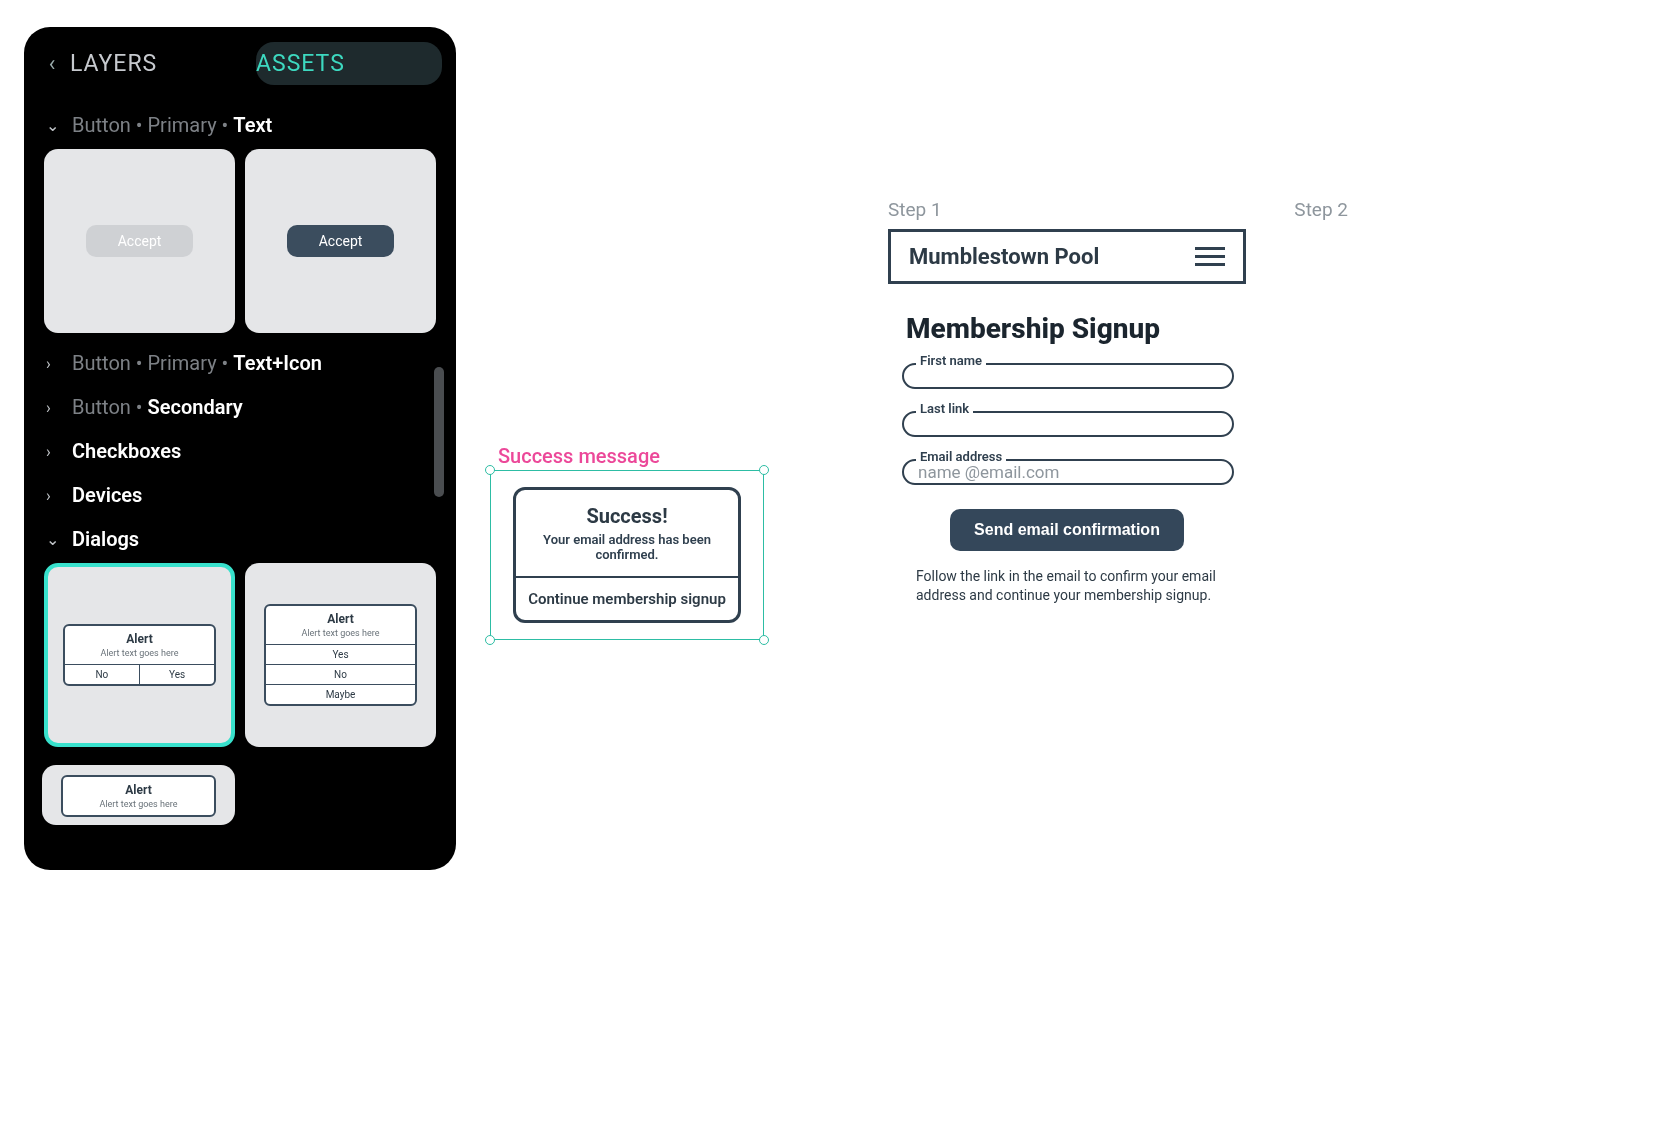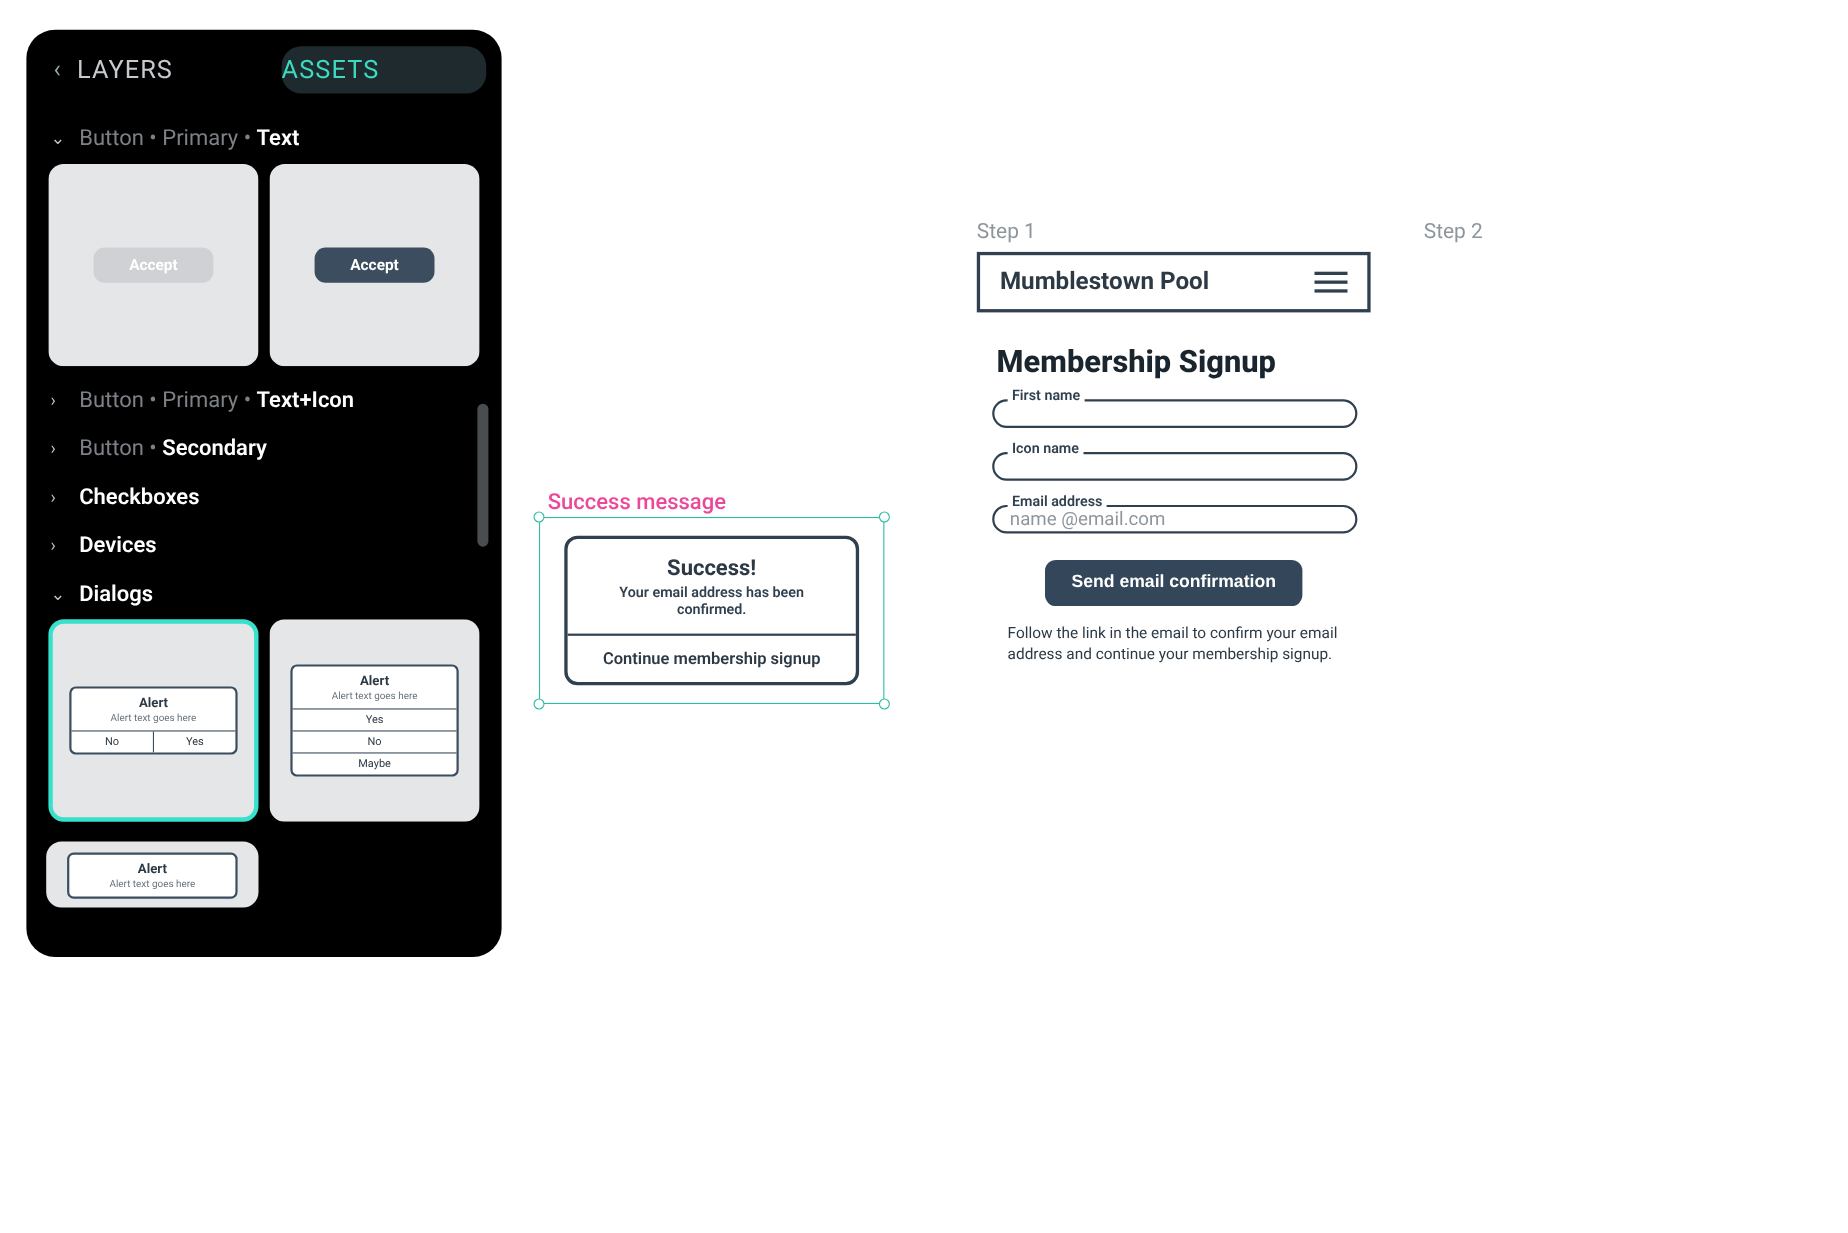--- a/index.html
+++ b/index.html
@@ -95,21 +95,21 @@
     justify-content:center;
     position:relative;
     border:4px solid transparent;
   }
   .thumb.selected { border-color:#38e1cc; }
 
   .btn-mini {
     padding:8px 32px;
     border-radius:10px;
     font-size:14px;
-    font-weight:700;
+    font-weight:400;
   }
   .btn-mini.disabled { background:#cfd1d4; color:#fff; }
   .btn-mini.dark { background:#3b4d5e; color:#fff; }
 
   
   .thumb.dialog-thumb { height:184px; flex-direction:column; }
   .dlg-wrap{
     background:#fff;
     border:2px solid #3b4d5e;
     border-radius:6px;
@@ -159,21 +159,21 @@
     border:1.5px solid #2dbda4;
     background:#fff;
     border-radius:50%;
   }
   .h-tl{ left:-6px; top:-6px;} .h-tr{ right:-6px; top:-6px;}
   .h-bl{ left:-6px; bottom:-6px;} .h-br{ right:-6px; bottom:-6px;}
 
   .dlg-live{
     border:3px solid #30404f;
     border-radius:12px;
-    width:268px;
+    width:228px;
     text-align:center;
     color:#2d3a45;
   }
   .dlg-live-title{ font-size:20px; font-weight:700; padding:14px 10px 4px;}
   .dlg-live-body{ font-size:13px; font-weight:600; padding:0 20px 14px; color:#30404f;}
   .dlg-live-btn{ border-top:2px solid #30404f; padding:12px 0; font-size:15px; font-weight:600;}
 
   
   .mock {
     position:absolute;
@@ -355,21 +355,21 @@
       </div>
   </div>
 
   <div class="mock-h1">Membership Signup</div>
 
   <div class="field">
     <div class="field-label">First name</div>
     <div class="field-border"></div>
   </div>
   <div class="field">
-    <div class="field-label">Icon name</div>
+    <div class="field-label">Last link</div>
     <div class="field-border"></div>
   </div>
   <div class="field">
     <div class="field-label">Email address</div>
     <div class="field-border">name @email.com</div>
   </div>
 
   <div style="width:358px;">
     <button class="cta">Send email confirmation</button>
   </div>

